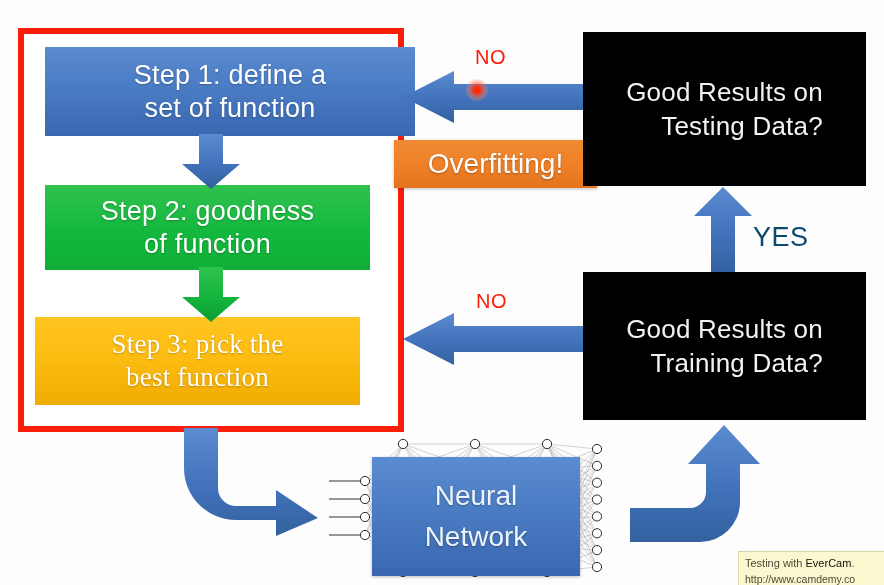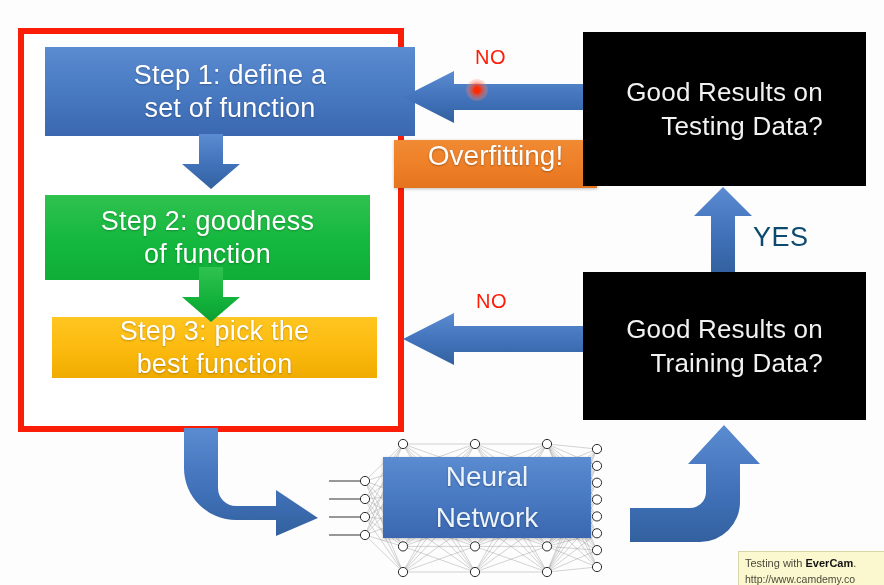--- a/index.html
+++ b/index.html
@@ -37,26 +37,27 @@
     line-height: 1.22;
     letter-spacing: .2px;
     text-shadow: 0 1px 2px rgba(0,0,0,.25);
     padding: 0 6px;
   }
   .step1 {
     left: 45px; top: 47px; width: 370px; height: 89px;
     background: linear-gradient(180deg,#5b8bd0 0%, #4a7cc4 45%, #3a67b0 100%);
   }
   .step2 {
-    left: 45px; top: 195px; width: 325px; height: 85px;
+    left: 45px; top: 185px; width: 325px; height: 85px;
     background: linear-gradient(180deg,#2fc24e 0%, #14b83e 55%, #0fae37 100%);
   }
   .step3 {
-    left: 52px; top: 317px; width: 325px; height: 61px;
+    left: 35px; top: 317px; width: 325px; height: 88px;
     background: linear-gradient(180deg,#ffc520 0%, #fcbb10 50%, #f0ab00 100%);
+    font-family: Liberation Serif, serif;
   }
 
   
   .decision-box {
     position: absolute;
     background: #000000;
     color: #f2f2f2;
     display: flex;
     align-items: center;
     justify-content: center;
@@ -106,21 +107,21 @@
   }
 
   .overfitting {
     position: absolute;
     left: 394px; top: 140px;
     width: 203px; height: 48px;
     background: linear-gradient(180deg,#f08a34 0%, #ee7f27 55%, #e4741d 100%);
     color: #ffffff;
     font-size: 28px;
     display: flex;
-    align-items: flex-start;
+    align-items: center;
     justify-content: center;
     text-shadow: 0 1px 2px rgba(0,0,0,.3);
     box-shadow: 0 1px 3px rgba(0,0,0,.25);
   }
 
   
   .laser-dot {
     position: absolute;
     left: 466px; top: 79px;
     width: 22px; height: 22px;
@@ -135,49 +136,48 @@
 
   
   .nn-wrap {
     position: absolute;
     left: 325px; top: 437px;
     width: 292px; height: 142px;
   }
   .nn-label {
     position: absolute;
     left: 372px; top: 457px;
-    width: 208px; height: 81px;
+    width: 208px; height: 119px;
     background: linear-gradient(180deg,#5b8bd0 0%, #4a7cc4 45%, #3a67b0 100%);
     color: #eef4fc;
     font-size: 28px;
     line-height: 1.45;
     display: flex;
     align-items: center;
     justify-content: center;
     text-align: center;
     text-shadow: 0 1px 2px rgba(0,0,0,.3);
     box-shadow: 0 1px 3px rgba(0,0,0,.25);
-    margin-left: 11px;
   }
 
   
   .watermark {
     position: absolute;
     left: 738px; top: 551px;
     width: 150px; height: 36px;
     background: #fbf8d0;
     border: 1px solid #d8d5a8;
     color: #4a4a3a;
     font-size: 11px;
     line-height: 1.5;
     padding: 3px 0 0 6px;
     overflow: hidden;
     white-space: nowrap;
   }
-  .watermark b { font-weight: bold; color: #111; }
+  .watermark b { font-weight: normal; color: #111; }
   .watermark .wm2 { font-size: 10.5px; }
 </style>
 </head>
 <body>
 
 <div id="stage">
 
   <div class="red-frame"></div>
 
   <div class="step-box step1">

